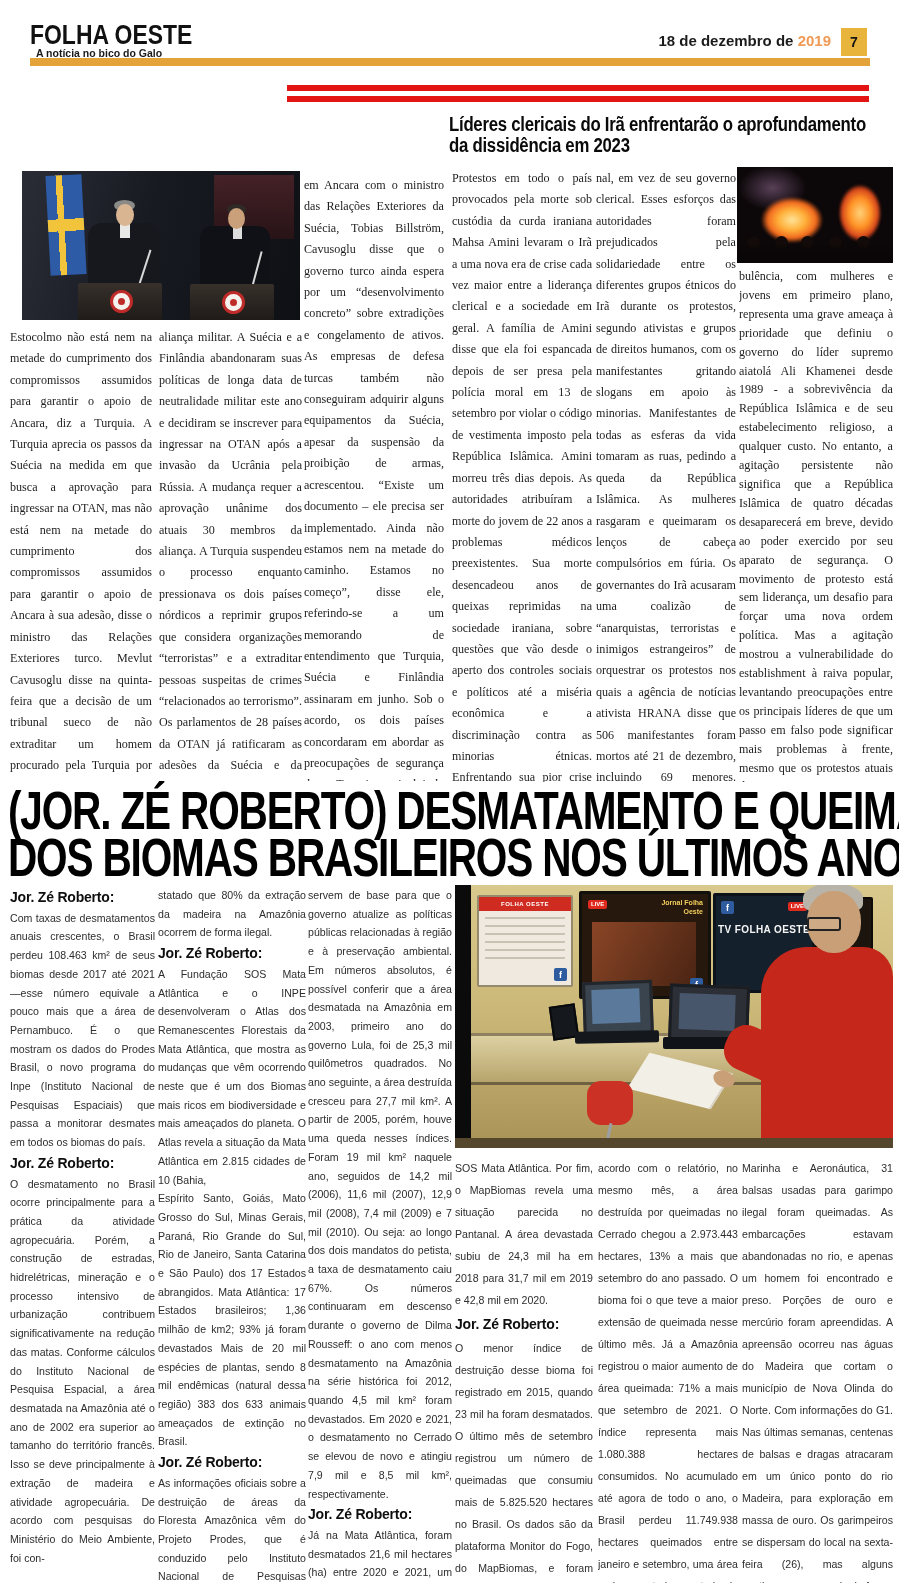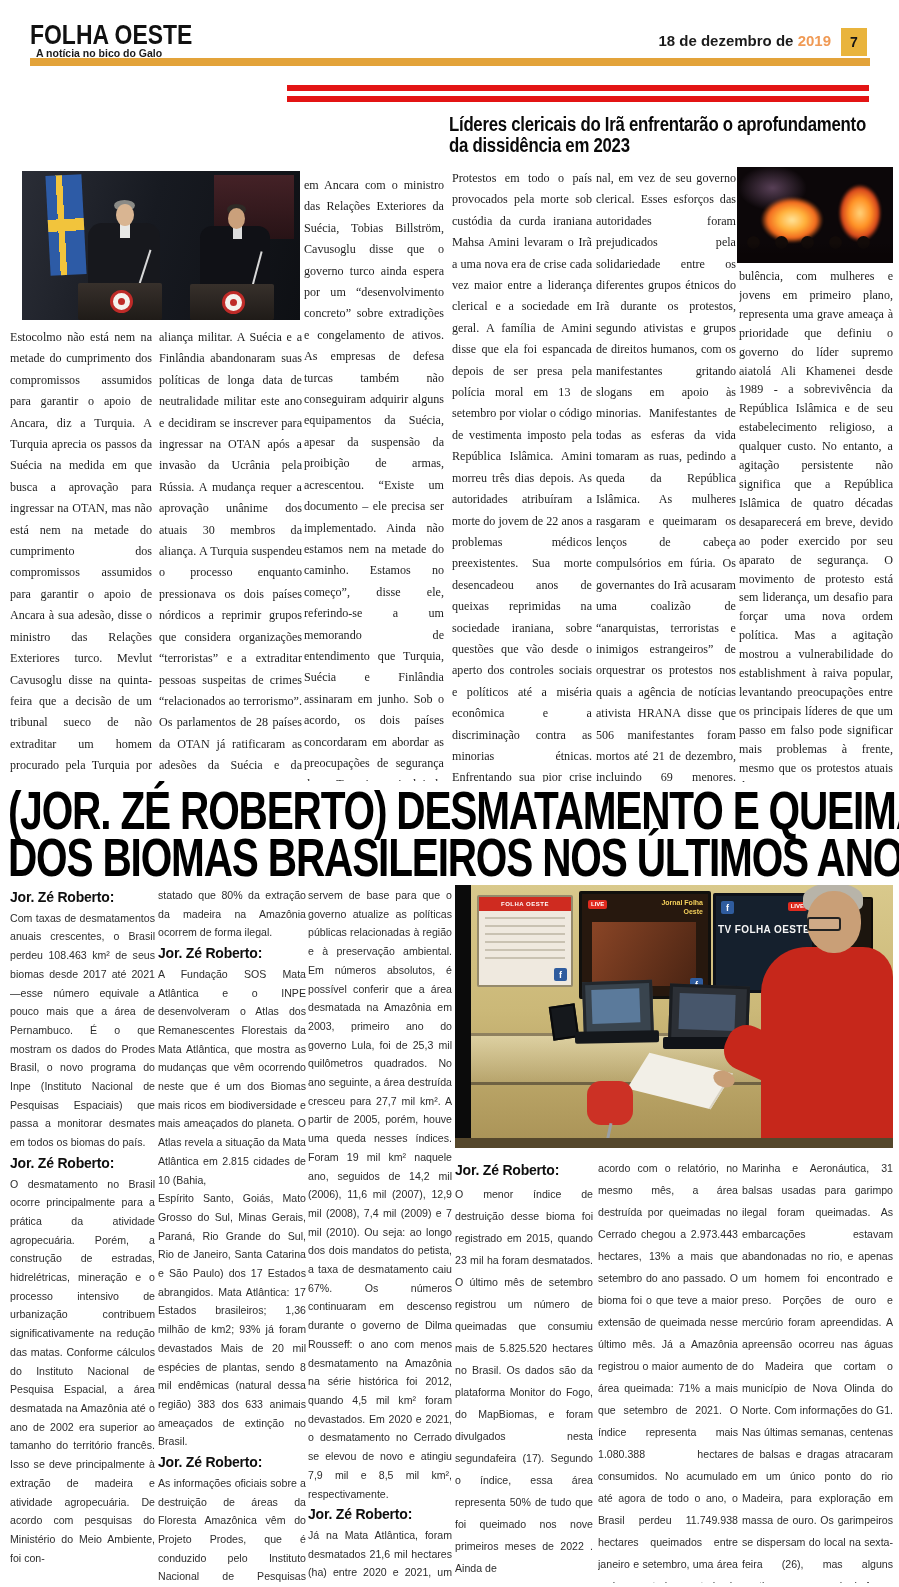--- a/index.html
+++ b/index.html
@@ -259,20 +259,21 @@
     <div class="ph man-arm"></div>
     <div class="ph man-hand"></div>
     <div class="ph man-shirt"></div>
     <div class="ph man-hair"></div>
     <div class="ph man-head"></div>
     <div class="ph man-glasses"></div>
     <div class="ph bottom-band"></div>
   </div>
 
   <div class="col sansb lh-wide" style="left:455px;top:1157px;width:138px;height:426px;">
+    <p>SOS Mata Atlântica. Por fim, o MapBiomas revela uma situação parecida no Pantanal. A área devastada subiu de 24,3 mil ha em 2018 para 31,7 mil em 2019 e 42,8 mil em 2020.</p>
     <p class="speaker">Jor. Zé Roberto:</p>
     <p>O menor índice de destruição desse bioma foi registrado em 2015, quando 23 mil ha foram desmatados. O último mês de setembro registrou um número de queimadas que consumiu mais de 5.825.520 hectares no Brasil. Os dados são da plataforma Monitor do Fogo, do MapBiomas, e foram divulgados nesta segundafeira (17). Segundo o índice, essa área representa 50% de tudo que foi queimado nos nove primeiros meses de 2022 . Ainda de</p>
   </div>
 
   <div class="col sansb lh-wide" style="left:598px;top:1157px;width:140px;height:426px;">
     <p>acordo com o relatório, no mesmo mês, a área destruída por queimadas no Cerrado chegou a 2.973.443 hectares, 13% a mais que setembro do ano passado. O bioma foi o que teve a maior extensão de queimada nesse último mês. Já a Amazônia registrou o maior aumento de área queimada: 71% a mais que setembro de 2021. O índice representa mais 1.080.388 hectares consumidos. No acumulado até agora de todo o ano, o Brasil perdeu 11.749.938 hectares queimados entre janeiro e setembro, uma área maior que todo o estado de Pernambuco.</p>
 
   </div>
 
   <div class="col sansb lh-wide" style="left:742px;top:1157px;width:151px;height:426px;">

